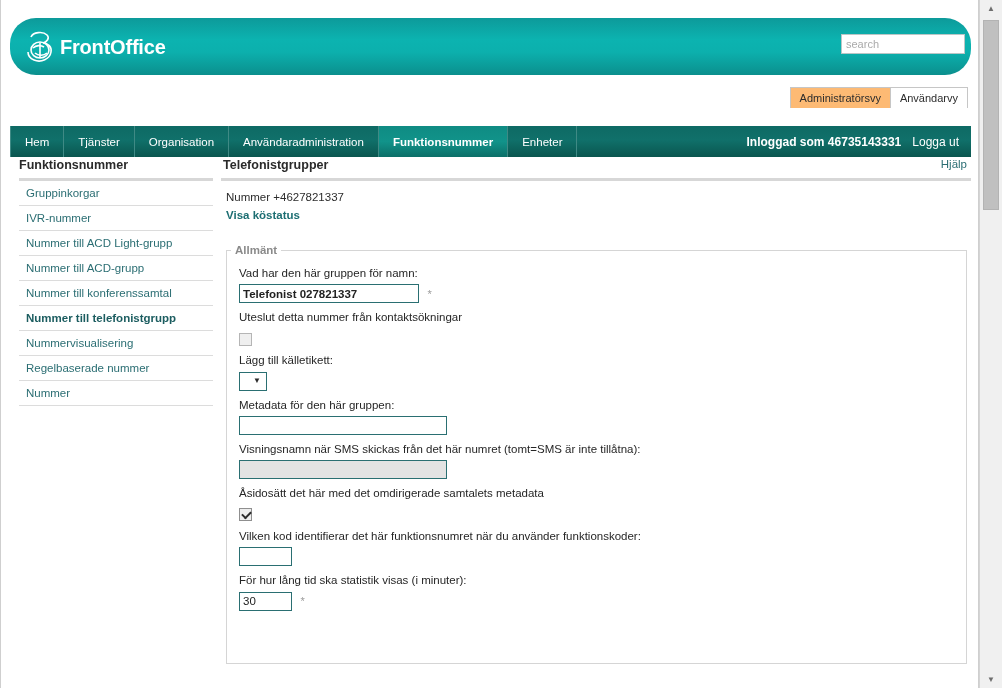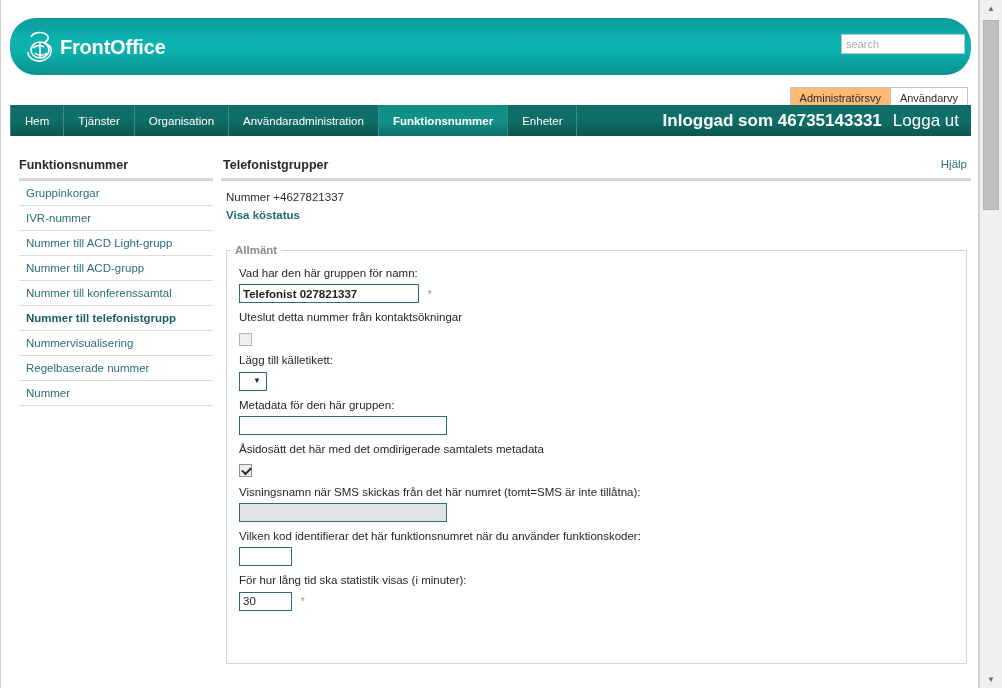--- a/index.html
+++ b/index.html
@@ -127,21 +127,21 @@
     white-space: nowrap;
   }
   .viewtab.active {
     background: #fdba74;
     font-weight: normal;
   }
 
   
   .navbar {
     position: absolute;
-    left: 9px; top: 105px;
+    left: 9px; top: 126px;
     width: 961px;
     height: 31px;
     background: linear-gradient(180deg, #0e6a64 0%, #10706a 45%, #0a564f 100%);
     display: flex;
     align-items: stretch;
     text-align: right;
   }
   .navitem {
     display: flex;
     align-items: center;
@@ -155,21 +155,21 @@
   .navitem.active {
     background: linear-gradient(180deg, #0f8b83 0%, #11938a 50%, #0c6f68 100%);
     font-weight: bold;
   }
   .nav-right {
     margin-left: auto;
     display: flex;
     align-items: center;
     padding-right: 12px;
     gap: 11px;
-    font-size: 17px;
+    font-size: 12px;
     color: #ffffff;
   }
   .nav-right .logged { font-weight: bold; }
 
   
   .content {
     position: absolute;
     left: 9px; top: 150px;
     width: 961px;
     bottom: 0;
@@ -435,27 +435,27 @@
               <span class="caret">▼</span>
             </span>
           </div>
 
           <div class="field">
             <div class="field-label">Metadata för den här gruppen:</div>
             <input class="txt w-meta" type="text" value="" style="">
           </div>
 
           <div class="field">
+            <div class="field-label">Visningsnamn när SMS skickas från det här numret (tomt=SMS är inte tillåtna):</div>
+            <input class="txt w-sms" type="text" value="" style="">
+          </div>
+
+          <div class="field">
             <div class="field-label">Åsidosätt det här med det omdirigerade samtalets metadata</div>
             <span class="cbox on"></span>
-          </div>
-
-          <div class="field">
-            <div class="field-label">Visningsnamn när SMS skickas från det här numret (tomt=SMS är inte tillåtna):</div>
-            <input class="txt w-sms" type="text" value="" style="">
           </div>
 
           <div class="field">
             <div class="field-label">Vilken kod identifierar det här funktionsnumret när du använder funktionskoder:</div>
             <input class="txt w-code" type="text" value="" style="">
           </div>
 
           <div class="field">
             <div class="field-label">För hur lång tid ska statistik visas (i minuter):</div>
             <input class="txt w-stat" type="text" value="30" style="">

